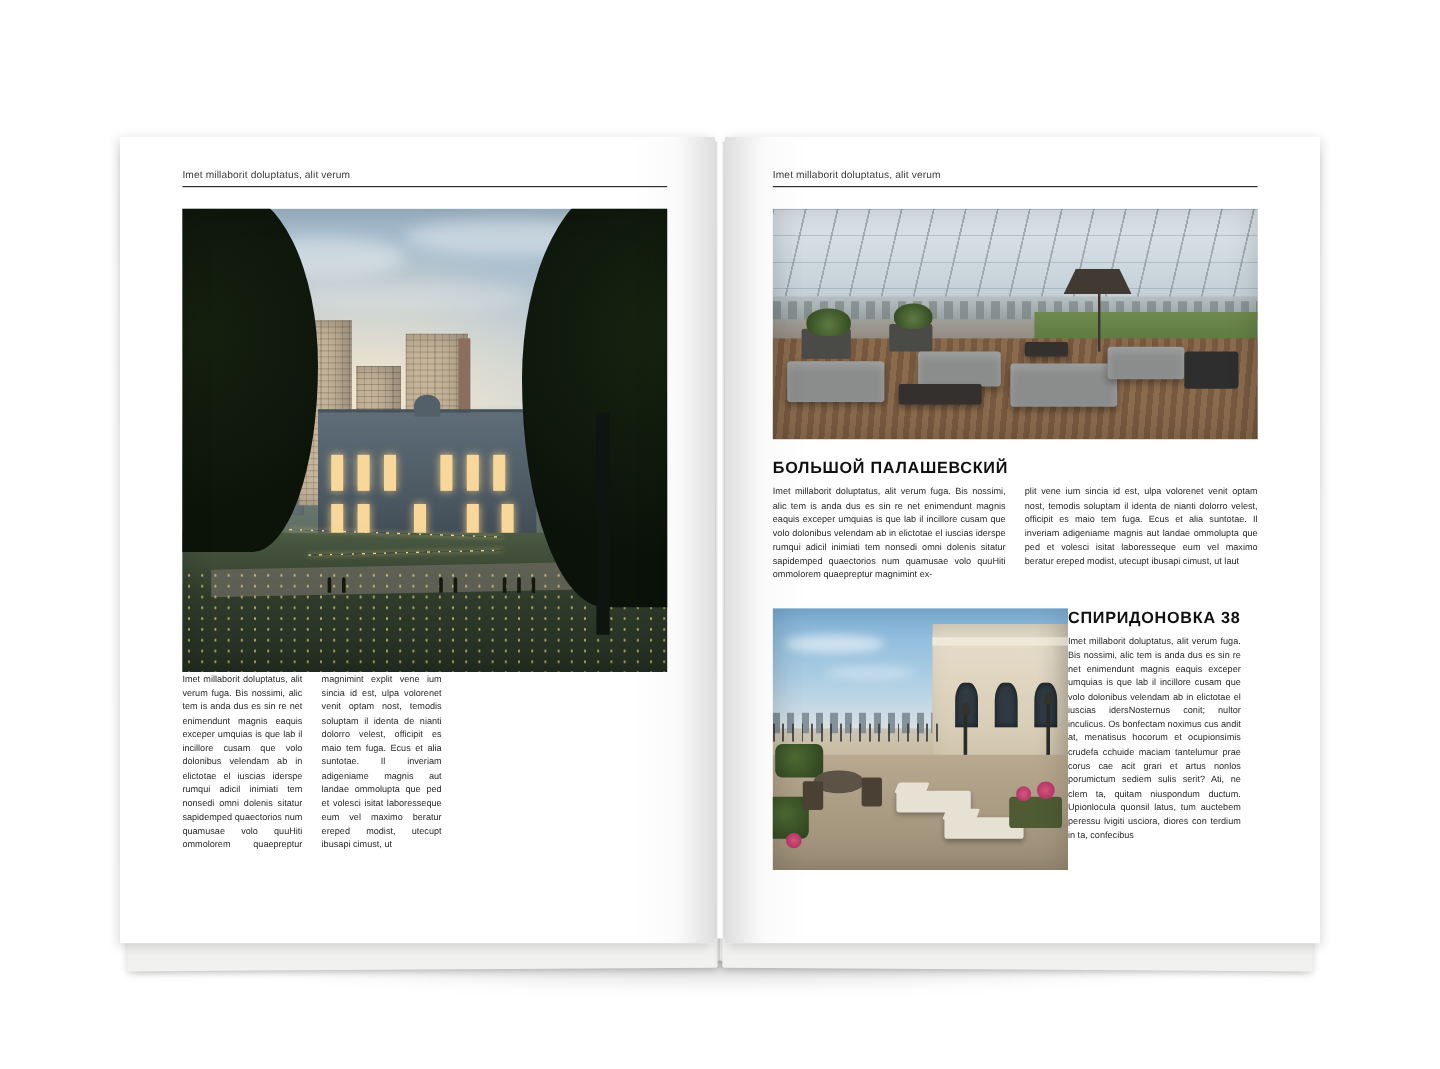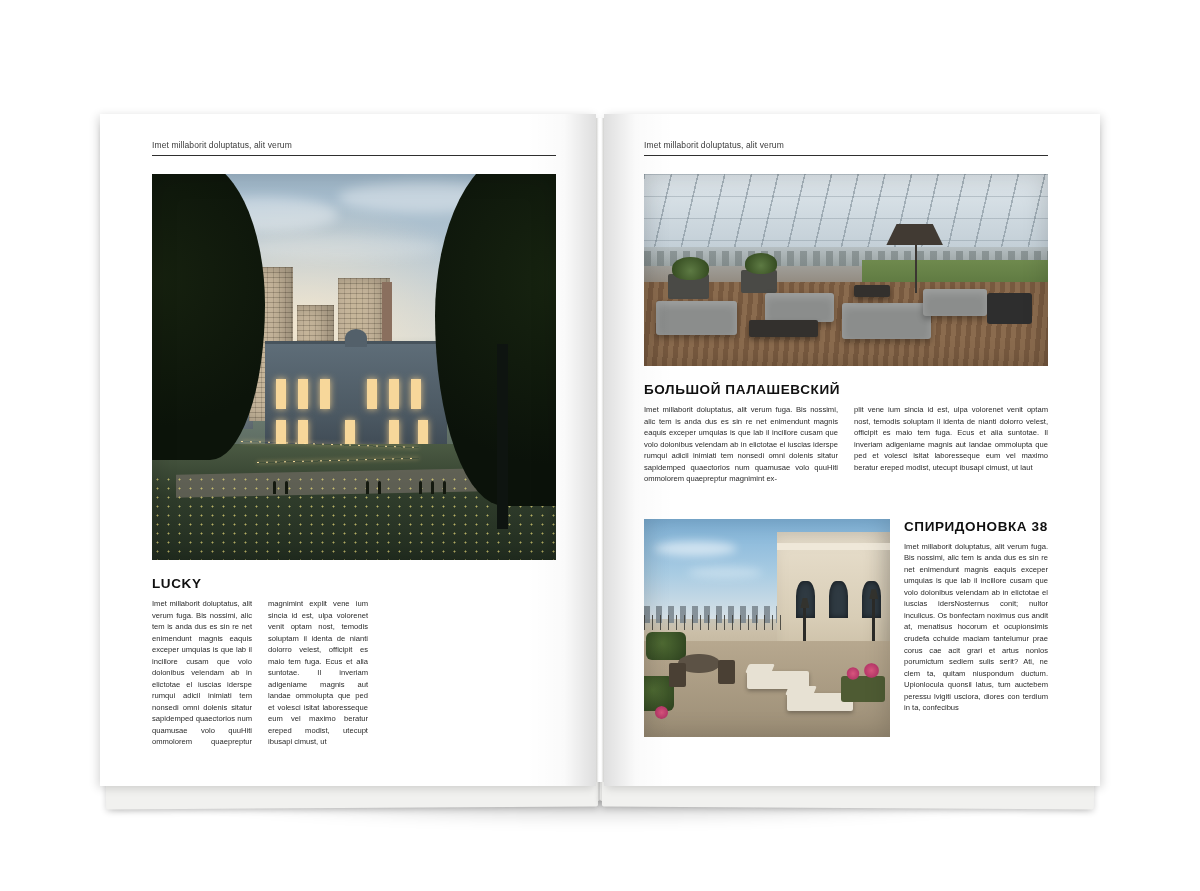--- a/index.html
+++ b/index.html
@@ -125,21 +125,21 @@
   }
 
   
   .wide-photo {
     width: 404px;
     height: 192px;
     position: relative;
     overflow: hidden;
     margin-top: 18px;
   }
-  .block-2 { margin-top: 34px; display: flex; gap: 14px; }
+  .block-2 { margin-top: 22px; display: flex; }
   .block-2 .photo-col { width: 246px; height: 218px; position: relative; overflow: hidden; }
   .block-2 .text-col { width: 144px; }
 
   
 
   
   .ph-city { background: linear-gradient(to bottom, #9fb7c9 0%, #b9c9d4 26%, #cfd6d6 42%, #6d7d74 60%, #33402f 100%); }
   .ph-city .sky-glow {
     position: absolute; left: 0; top: 0; width: 100%; height: 52%;
     background: radial-gradient(ellipse at 38% 75%, rgba(255,236,205,.75) 0%, rgba(255,236,205,0) 58%);
@@ -398,21 +398,20 @@
         <div class="person" style="left:66%;"></div>
         <div class="person" style="left:69%;"></div>
         <div class="person" style="left:72%;"></div>
 
         <div class="tree left"></div>
         <div class="tree right"></div>
         <div class="trunk"></div>
         <div class="vignette"></div>
       </div>
 
-      <h2 class="section-title">LUCKY</h2>
 
       <div class="body-col two-col" style="width:216px;">Imet millaborit doluptatus, alit verum fuga. Bis nossimi, alic tem is anda dus es sin re net enimendunt magnis eaquis exceper umquias is que lab il incillore cusam que volo dolonibus velendam ab in elictotae el iuscias iderspe rumqui adicil inimiati tem nonsedi omni dolenis sitatur sapidemped quaectorios num quamusae volo quuHiti ommolorem quaepreptur magnimint explit vene ium sincia id est, ulpa volorenet venit optam nost, temodis soluptam il identa de nianti dolorro velest, officipit es maio tem fuga. Ecus et alia suntotae. Il inveriam adigeniame magnis aut landae ommolupta que ped et volesci isitat laboresseque eum vel maximo beratur ereped modist, utecupt ibusapi cimust, ut</div>
     </div>
     <div class="gutter-l"></div>
   </div>
 
   <div class="page page-right">
     <div class="page-inner">
 
       <div class="running-head">Imet millaborit doluptatus, alit verum</div>

